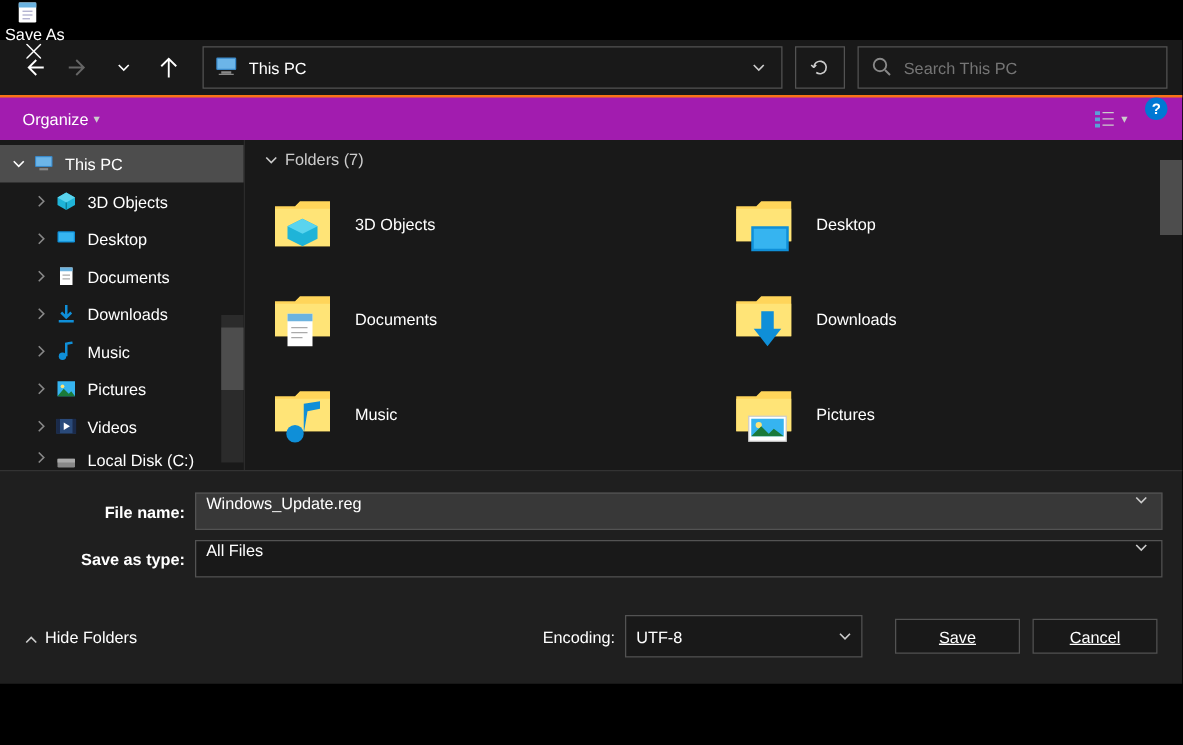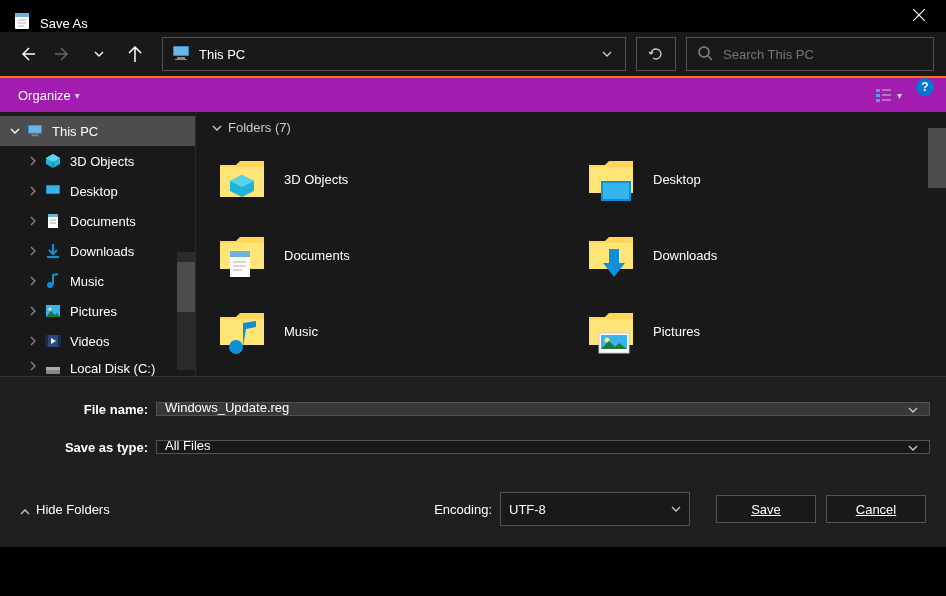--- a/index.html
+++ b/index.html
@@ -1,19 +1,19 @@
 <!DOCTYPE html>
 <html><head>
 <meta charset="utf-8">
 <style>
   * { box-sizing: border-box; margin: 0; padding: 0; font-family: "Segoe UI", Arial, sans-serif; }
   body { background: #000; width: 946px; height: 596px; overflow: hidden; color: #fff; font-size: 13px; }
   
   
-  .title-bar { height: 32px; background: #000; display: flex; align-items: flex-end; padding: 0 4px; border-bottom: 1px solid #000;}
+  .title-bar { height: 32px; background: #000; display: flex; align-items: flex-start; padding: 0 4px; border-bottom: 1px solid #000; flex-direction: column;}
   .title-bar .app-icon { width: 20px; height: 20px; margin: 0 8px; }
   .title-bar .title { flex: 1; font-size: 13px; color: #fff; }
   .title-bar .close { width: 46px; height: 32px; display: flex; align-items: center; justify-content: center; cursor: pointer; }
   .title-bar .close svg { stroke: #fff; }
   
   
   .nav-bar { height: 44px; background: #191919; display: flex; align-items: center; padding: 0 12px; gap: 6px; }
   .nav-btn { width: 30px; height: 30px; display: flex; align-items: center; justify-content: center; cursor: pointer; }
   .nav-btn svg { stroke: #fff; fill: none; }
   .nav-btn.disabled svg { stroke: #666; }
@@ -56,21 +56,21 @@
   .folder-item { display:flex; align-items:center; gap:16px; height:72px; padding:4px; cursor:pointer;}
   .folder-icon { width:52px; height:52px; position:relative;}
   .folder-label { color:#fff; font-size:13px;}
   .folder-base { position:absolute; inset:0; }
 
   
   .bottom { background: #1f1f1f; border-top:1px solid #333;}
   .form-row { display:flex; align-items:center; height:32px; margin: 6px 16px 0 16px;}
   .form-row:first-child{ margin-top:16px; }
   .form-label { width: 140px; text-align:right; color:#fff; padding-right:8px;font-weight:bold;}
-  .form-input { flex:1; height:14px; border:1px solid #535353; background:#383838; display:flex; align-items:flex-end; padding:0 8px;gap:12px;}
+  .form-input { flex:1; height:30px; border:1px solid #535353; background:#383838; display:flex; align-items:flex-start; padding:0 8px;gap:12px;}
   .form-input.sel { background:#191919;}
   .form-input input { flex:1; background:transparent; border:none; color:#fff; outline:none; font-size:13px;}
   .form-input .dd { width:16px; display:flex; justify-content:center;}
   
   .footer { display:flex; align-items:center; height:64px; padding: 0 20px 12px 20px; margin-top:20px;}
   .hide-folders { display:flex; align-items:flex-end; gap:6px; cursor:pointer;}
   .footer .spacer { flex:1;}
   .enc-label { margin-right:8px;}
   .enc-select { width:190px; height:28px; border:1px solid #535353; background:#191919; display:flex; align-items:center; padding:16px 8px; margin-right:16px;}
   .enc-select span:first-child{flex:1;}

